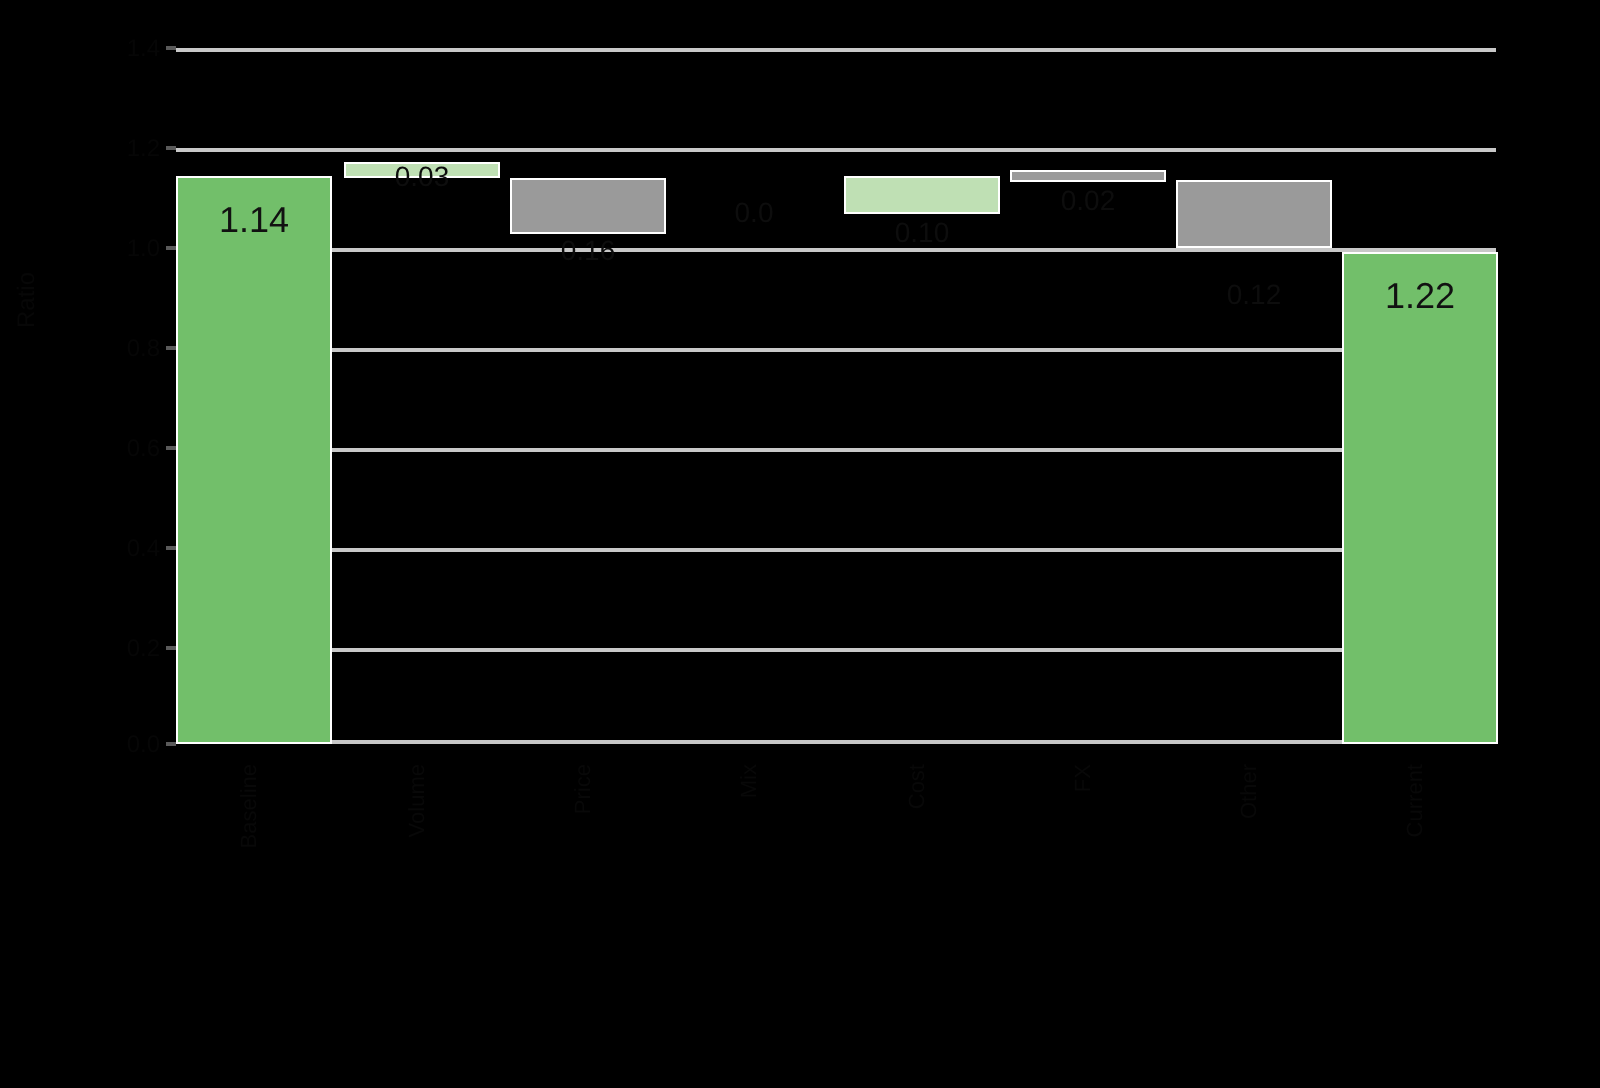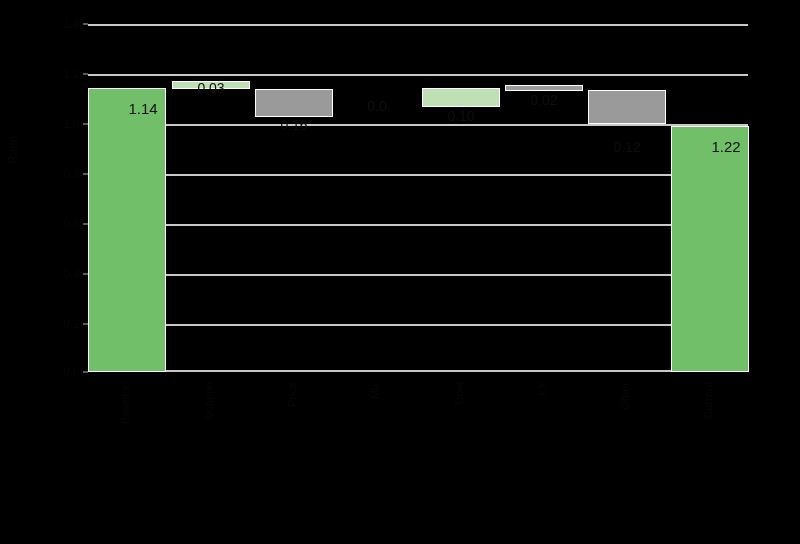--- a/index.html
+++ b/index.html
@@ -59,22 +59,21 @@
   
   .bar-value {
     position: absolute;
     text-align: center;
     font-size: 14px;
     color: #0d0d0d;
     white-space: nowrap;
   }
   .bar-value.on-total {
     color: #111111;
-    font-size: 15px;
-    padding-left: 16px;
+    font-size: 18px;
   }
 
   
   .ytick {
     position: absolute;
     right: 0;
     text-align: right;
     font-size: 12px;
     color: #060606;
     white-space: nowrap;

